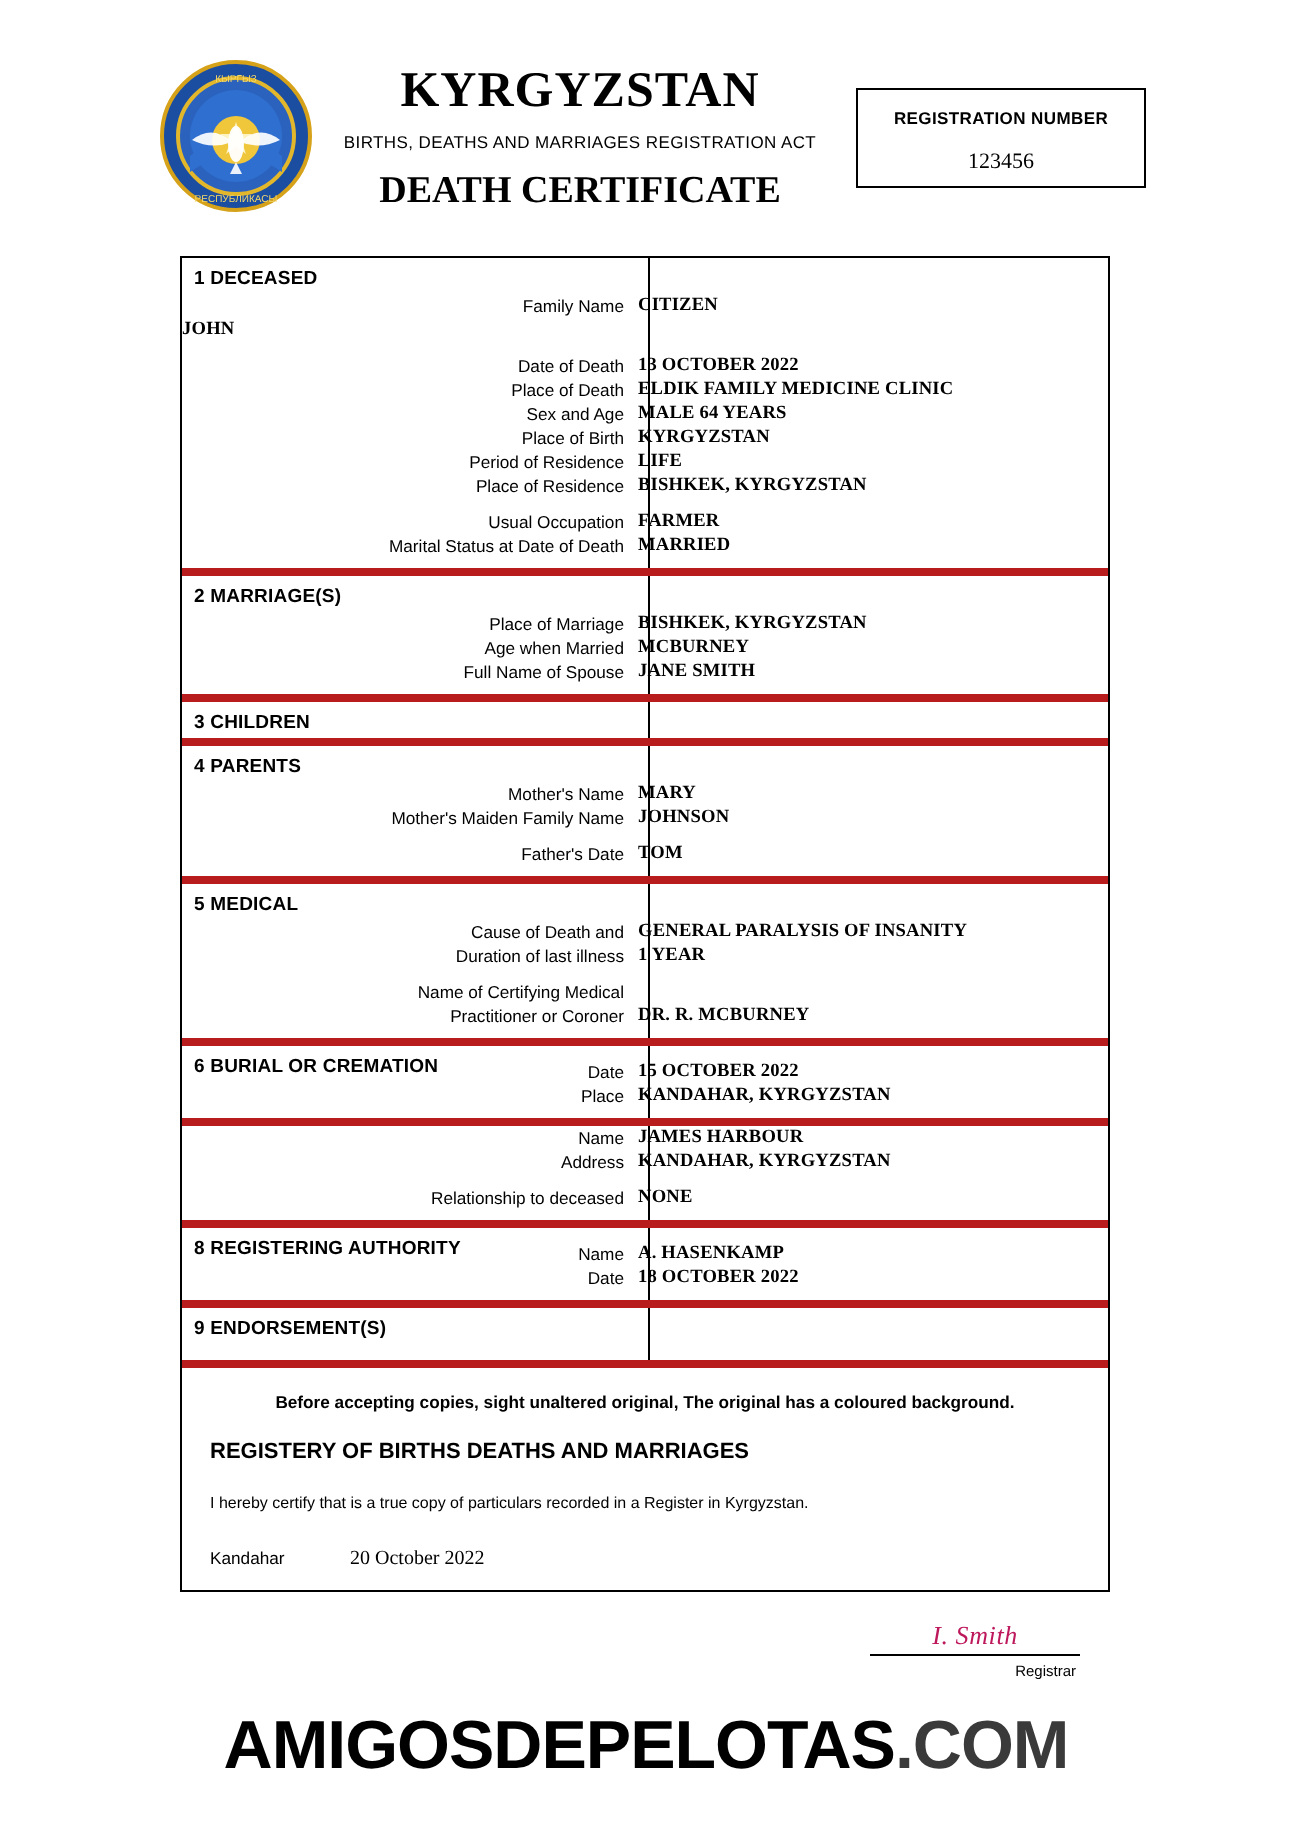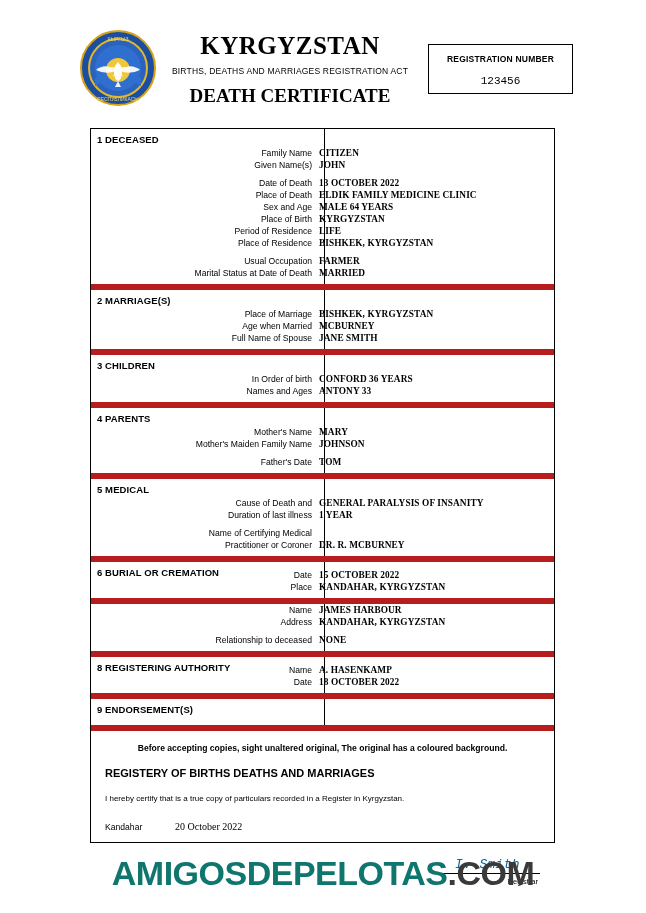--- a/index.html
+++ b/index.html
@@ -73,36 +73,36 @@
     text-align: center;
     box-sizing: border-box;
   }
   .reg-label {
     font-size: 8.5px;
     font-weight: bold;
     margin-top: 9px;
     letter-spacing: 0.2px;
   }
   .reg-value {
-    font-family: Liberation Mono, monospace;
+    font-family: Liberation Serif, serif;
     font-size: 11px;
     margin-top: 11px;
   }
 
   
   .cert {
     position: absolute;
     left: 90px;
     top: 114px;
     width: 465px;
     border: 1px solid #000;
     box-sizing: border-box;
   }
   .section {
-    border-bottom: 6px solid #b91c1c;
+    border-bottom: 4px solid #b91c1c;
     position: relative;
   }
   .section:last-child { border-bottom: none; }
 
   .sec-title {
     font-size: 9.5px;
     font-weight: bold;
     padding: 5px 0 2px 6px;
     letter-spacing: 0.1px;
   }
@@ -164,24 +164,24 @@
     line-height: 12px;
   }
   .sign-wrap {
     position: absolute;
     right: 14px;
     top: 78px;
     width: 105px;
     text-align: center;
   }
   .signature {
-    font-family: Liberation Mono, monospace;
+    font-family: Liberation Serif, serif;
     font-style: italic;
     font-size: 13px;
-    color: #0369a1;
+    color: #be185d;
     letter-spacing: 0.3px;
   }
   .sign-rule {
     border-bottom: 1px solid #000;
     margin-top: 1px;
   }
   .registrar {
     font-size: 7.5px;
     margin-top: 3px;
     text-align: right;
@@ -201,21 +201,21 @@
     position: absolute;
     left: 0;
     right: 0;
     top: 840px;
     text-align: center;
     font-family: "Liberation Sans", sans-serif;
     font-weight: bold;
     font-size: 34px;
     letter-spacing: -0.5px;
   }
-  .wm-a { color: #0f766e; }
+  .wm-a { color: #000000; }
   .wm-b { color: #3a3a3a; }
 </style>
 </head>
 <body>
 
 <div class="page">
 
   <div class="header">
 
     <div class="emblem">
@@ -251,21 +251,20 @@
 
     <div class="section">
       <div class="vline"></div>
       <div class="sec-title">1 DECEASED</div>
       <div class="rows">
         <div class="row">
           <div class="lbl">Family Name</div>
           <div class="val">CITIZEN</div>
         </div>
         <div class="row">
-          <div class="lbl">Given Name(s)</div>
           <div class="val">JOHN</div>
         </div>
         <div class="row sp">
           <div class="lbl">Date of Death</div>
           <div class="val">13 OCTOBER 2022</div>
         </div>
         <div class="row">
           <div class="lbl">Place of Death</div>
           <div class="val">ELDIK FAMILY MEDICINE CLINIC</div>
         </div>
@@ -311,30 +310,20 @@
         <div class="row">
           <div class="lbl">Full Name of Spouse</div>
           <div class="val">JANE SMITH</div>
         </div>
       </div>
     </div>
 
     <div class="section">
       <div class="vline"></div>
       <div class="sec-title">3 CHILDREN</div>
-      <div class="rows">
-        <div class="row">
-          <div class="lbl">In Order of birth</div>
-          <div class="val">CONFORD 36 YEARS</div>
-        </div>
-        <div class="row">
-          <div class="lbl">Names and Ages</div>
-          <div class="val">ANTONY 33</div>
-        </div>
-      </div>
     </div>
 
     <div class="section">
       <div class="vline"></div>
       <div class="sec-title">4 PARENTS</div>
       <div class="rows">
         <div class="row">
           <div class="lbl">Mother's Name</div>
           <div class="val">MARY</div>
         </div>

